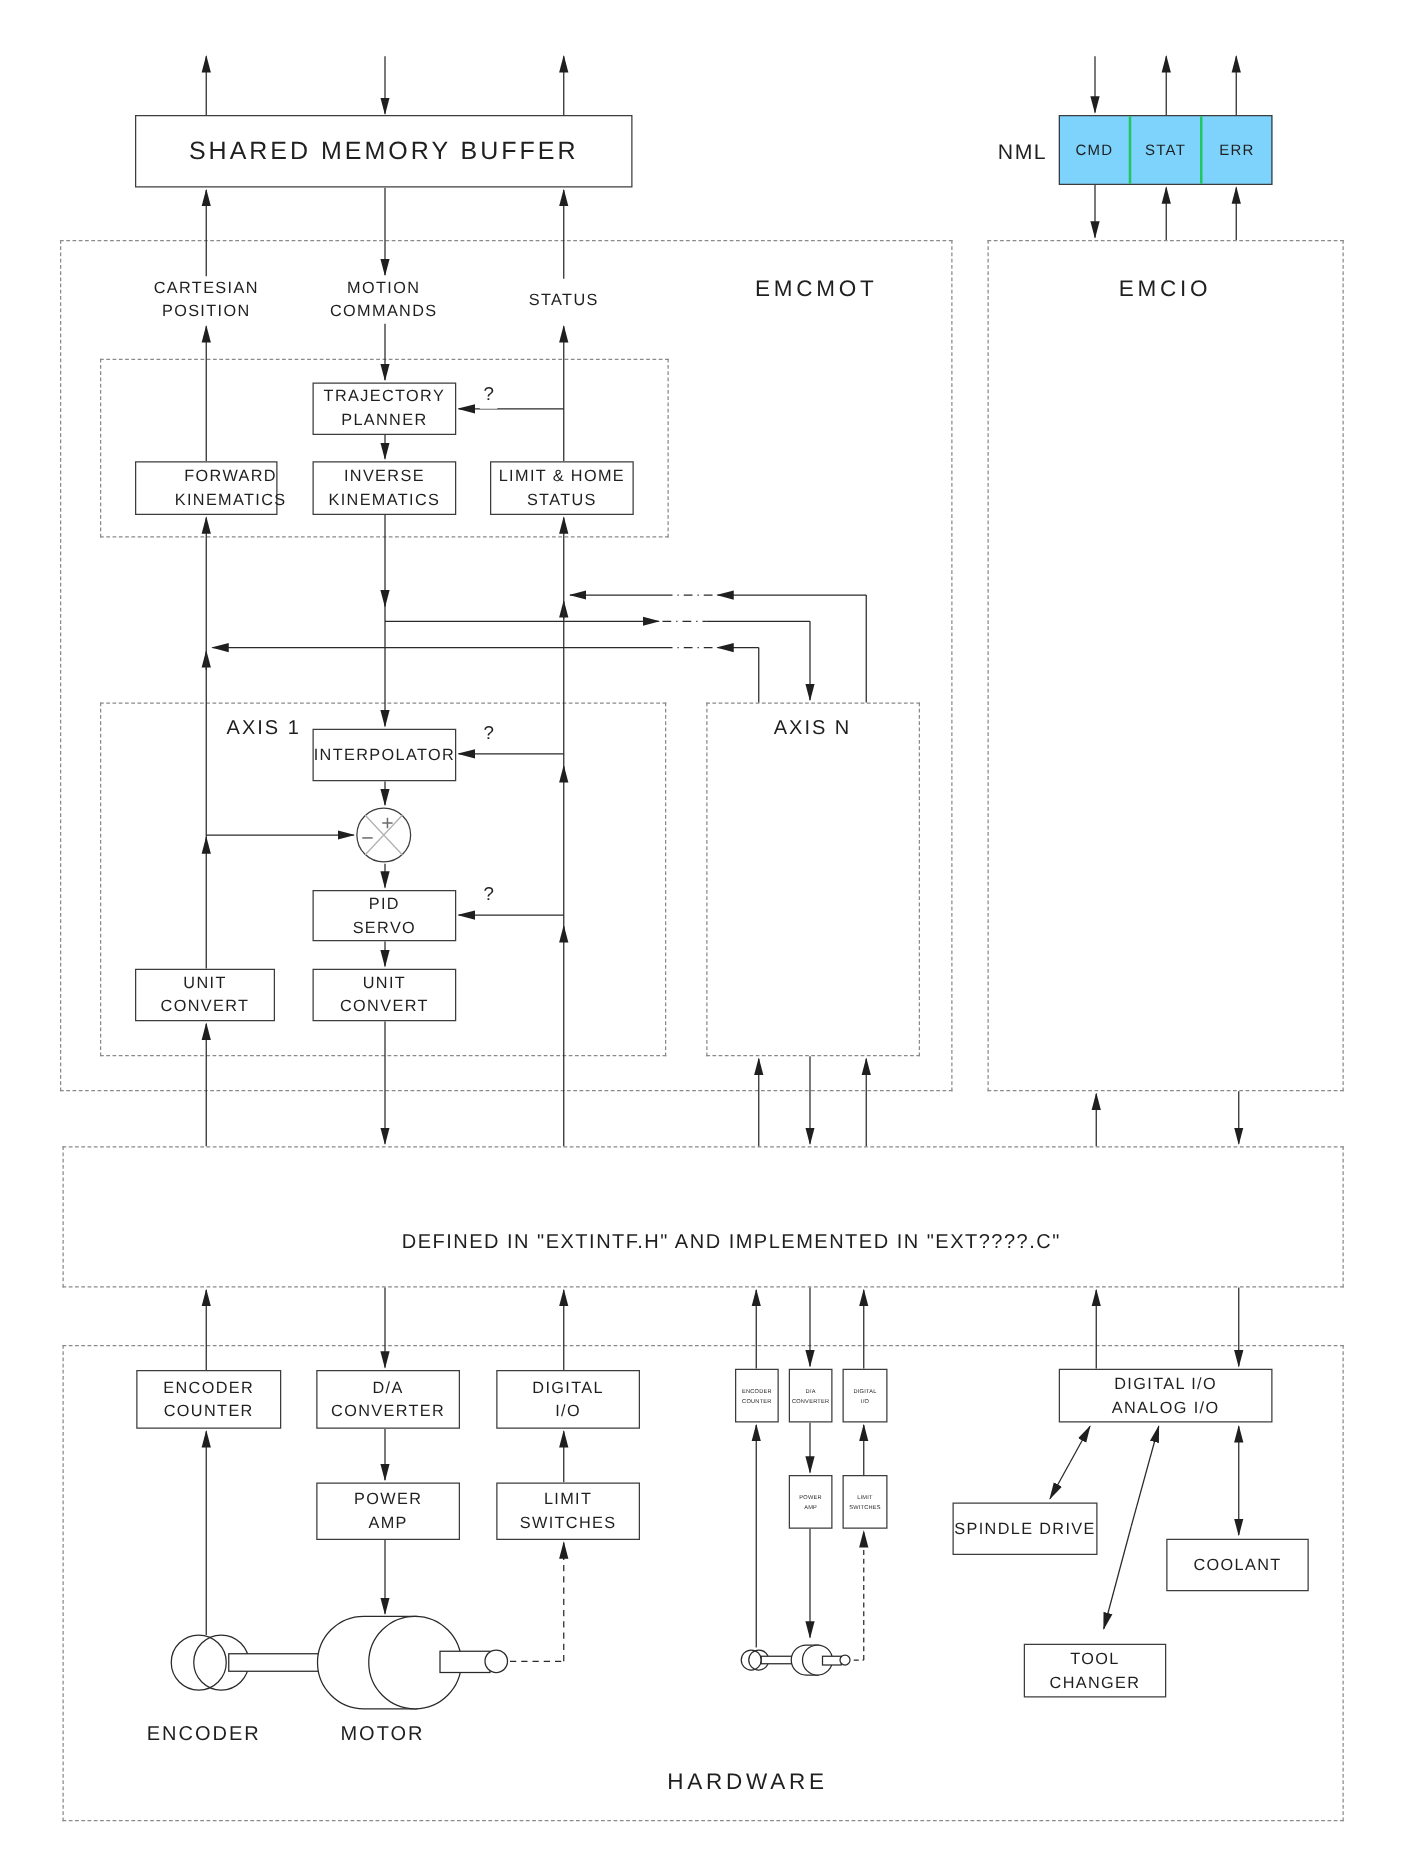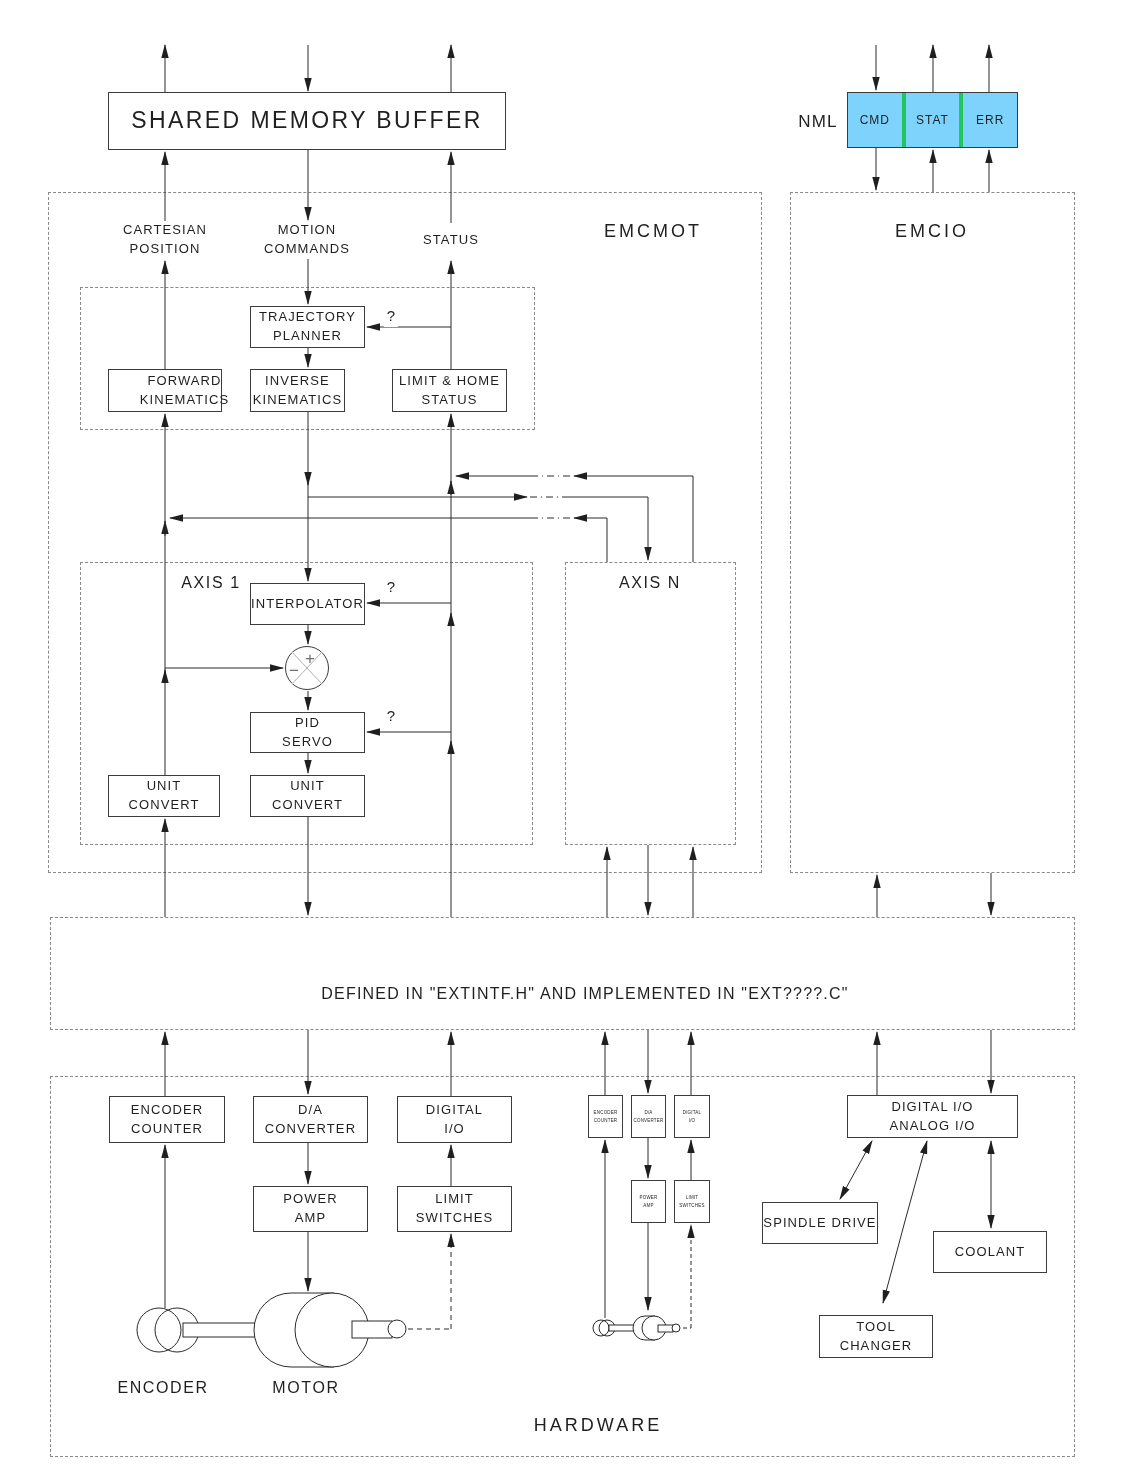--- a/index.html
+++ b/index.html
@@ -10,24 +10,24 @@
   .box{position:absolute;background:#fff;border:1px solid #3c3c3c;box-sizing:border-box;
        display:flex;align-items:center;justify-content:center;text-align:center;
        white-space:pre-line;font-size:13px;letter-spacing:1.1px;line-height:1.45;z-index:3;}
   .lbl{position:absolute;transform:translateX(-50%);text-align:center;white-space:pre-line;
        font-size:13px;letter-spacing:1.1px;line-height:1.45;background:#fff;padding:0 3px;z-index:3;}
   .big{font-size:18px;letter-spacing:3px;background:transparent;padding:0;}
   .mid{font-size:16px;letter-spacing:1.6px;background:transparent;}
   .sub{font-size:16px;letter-spacing:1.2px;background:transparent;}
   .q{font-size:15px;letter-spacing:0;background:#fff;}
   .sj{font-size:17px;color:#6e6e6e;background:transparent;padding:0;letter-spacing:0;}
-  .smb{font-size:23px;letter-spacing:2.4px;}
+  .smb{font-size:20px;letter-spacing:2.4px;}
   .nmlgrp{position:absolute;display:flex;z-index:3;background:#7dd3fc;border:1px solid #3c3c3c;box-sizing:border-box;}
   .nmlcell{flex:1;display:flex;align-items:center;justify-content:center;
-           font-size:12px;letter-spacing:1px;border-left:4px solid #22c55e;}
+           font-size:12px;letter-spacing:1px;border-left:2px solid #22c55e;}
   .nmlcell:first-child{border-left:none;}
   .sbox{font-size:4.5px;letter-spacing:0.2px;line-height:1.7;}
 </style>
 </head>
 <body>
 
 <div class="stage">
 
   <div class="dash" style="left:48px;top:192px;width:714px;height:681px;"></div>
   <div class="dash" style="left:790px;top:192px;width:285px;height:681px;"></div>
@@ -177,21 +177,21 @@
 POSITION</div>
   <div class="lbl" style="left:307px;top:221px;text-align:center;">MOTION
 COMMANDS</div>
   <div class="lbl" style="left:451px;top:231px;">STATUS</div>
 
   <div class="box" style="left:250px;top:306px;width:115px;height:42px;">TRAJECTORY
 PLANNER</div>
   <div class="lbl q" style="left:391px;top:305px;">?</div>
   <div class="box" style="left:108px;top:369px;width:114px;height:43px;padding-left:39px;">FORWARD
 KINEMATICS</div>
-  <div class="box" style="left:250px;top:369px;width:95px;height:43px;">INVERSE
+  <div class="box" style="left:250px;top:369px;width:115px;height:43px;">INVERSE
 KINEMATICS</div>
   <div class="box" style="left:392px;top:369px;width:115px;height:43px;">LIMIT &amp; HOME
 STATUS</div>
 
   <div class="lbl mid" style="left:211px;top:571px;">AXIS 1</div>
   <div class="box" style="left:250px;top:583px;width:115px;height:42px;">INTERPOLATOR</div>
   <div class="lbl q" style="left:391px;top:576px;">?</div>
   <div class="lbl sj" style="left:310px;top:647px;">+</div>
   <div class="lbl sj" style="left:294px;top:659px;">−</div>
   <div class="box" style="left:250px;top:712px;width:115px;height:41px;">PID

